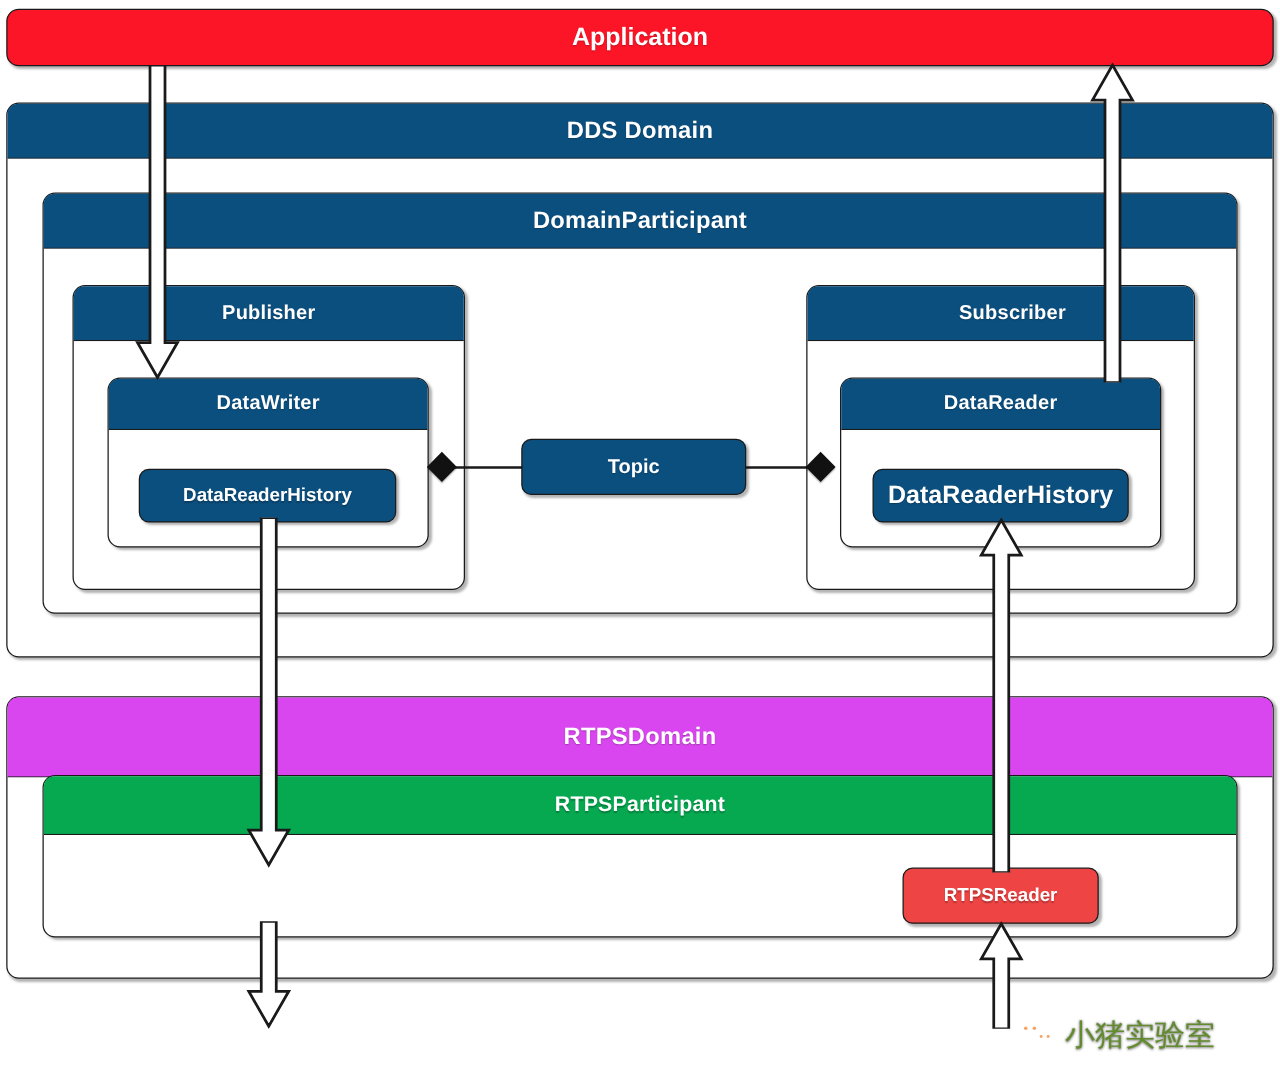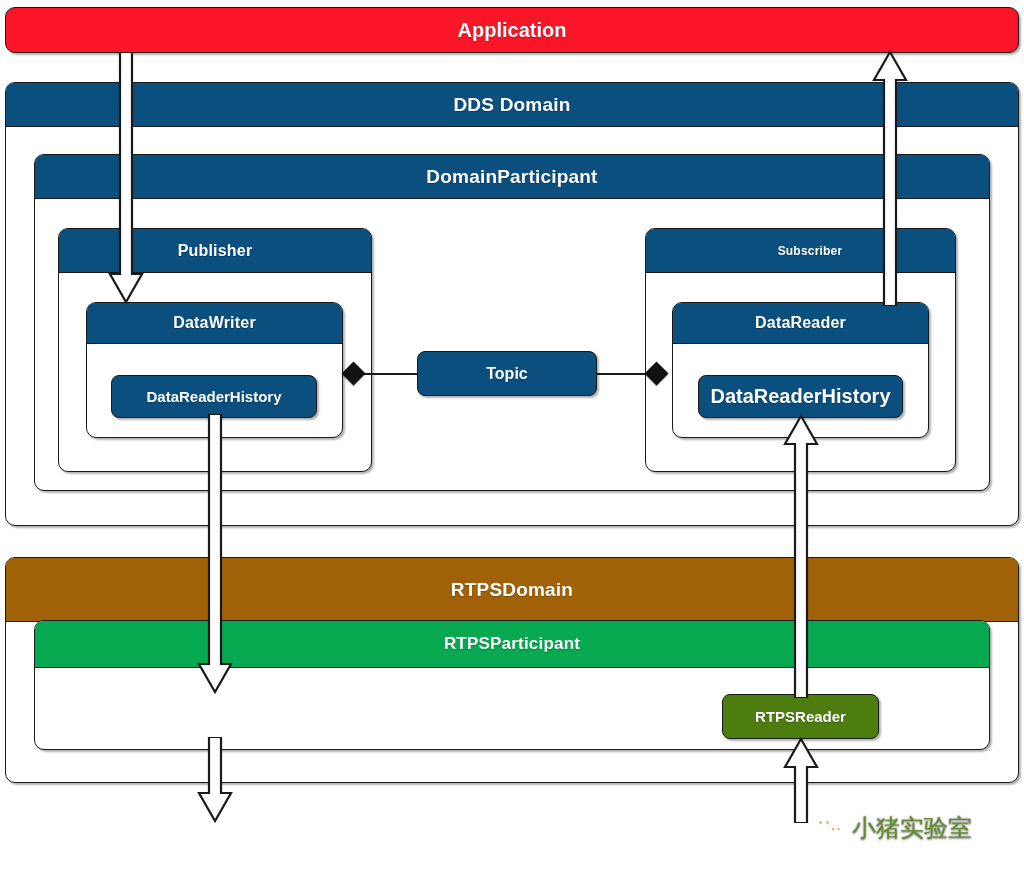--- a/index.html
+++ b/index.html
@@ -67,21 +67,21 @@
     <div class="hdr" style="height:41px;background:#0b4f7f;font-size:16px;">
       <span>DataWriter</span>
     </div>
   </div>
 
   <div class="box solid" style="left:111px;top:375px;width:206px;height:43px;background:#0b4f7f;font-size:15px;border-radius:8px;">
     <span>DataReaderHistory</span>
   </div>
 
   <div class="box container" style="left:645px;top:228px;width:311px;height:244px;">
-    <div class="hdr" style="height:44px;background:#0b4f7f;font-size:12px;padding-left:19px;">
+    <div class="hdr" style="height:44px;background:#0b4f7f;font-size:16px;padding-left:19px;">
       <span>Subscriber</span>
     </div>
   </div>
 
   <div class="box container" style="left:672px;top:302px;width:257px;height:136px;">
     <div class="hdr" style="height:41px;background:#0b4f7f;font-size:16px;">
       <span>DataReader</span>
     </div>
   </div>
 
@@ -93,33 +93,33 @@
     <span>Topic</span>
   </div>
 
   <div class="line" style="left:362px;top:372.5px;width:56px;height:2px;"></div>
   <div class="diamond" style="left:345px;top:365px;"></div>
 
   <div class="line" style="left:596px;top:372.5px;width:56px;height:2px;"></div>
   <div class="diamond" style="left:648px;top:365px;"></div>
 
   <div class="box container" style="left:5px;top:557px;width:1014px;height:226px;">
-    <div class="hdr" style="height:64px;background:#a16207;font-size:19px;">
+    <div class="hdr" style="height:64px;background:#d946ef;font-size:19px;">
       <span>RTPSDomain</span>
     </div>
   </div>
 
   <div class="box container" style="left:34px;top:620px;width:956px;height:130px;">
     <div class="hdr" style="height:47px;background:#06a950;font-size:17px;">
       <span>RTPSParticipant</span>
     </div>
   </div>
 
 
-  <div class="box solid" style="left:722px;top:694px;width:157px;height:45px;background:#4d7c0f;font-size:15px;border-radius:8px;">
+  <div class="box solid" style="left:722px;top:694px;width:157px;height:45px;background:#ef4444;font-size:15px;border-radius:8px;">
     <span>RTPSReader</span>
   </div>
 
 
   <div class="varrow" style="left:108px;top:52px;width:36px;height:256px;">
     <svg width="36" height="256" viewBox="0 0 36 256">
       <polygon points="12,0 24,0 24,222 34,222 18,250 2,222 12,222" fill="#ffffff" stroke="#1a1a1a" stroke-width="2.2" stroke-linejoin="miter"></polygon>
     </svg>
   </div>
 

